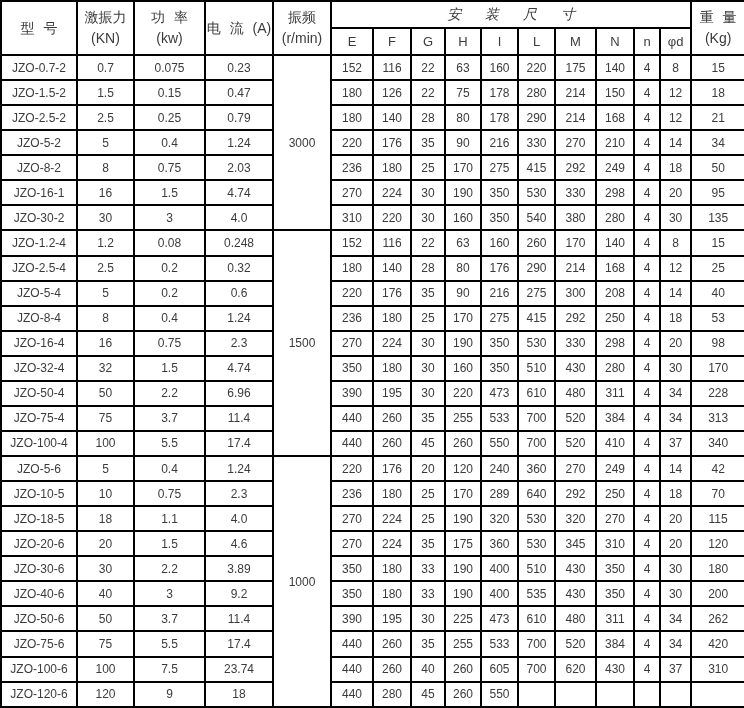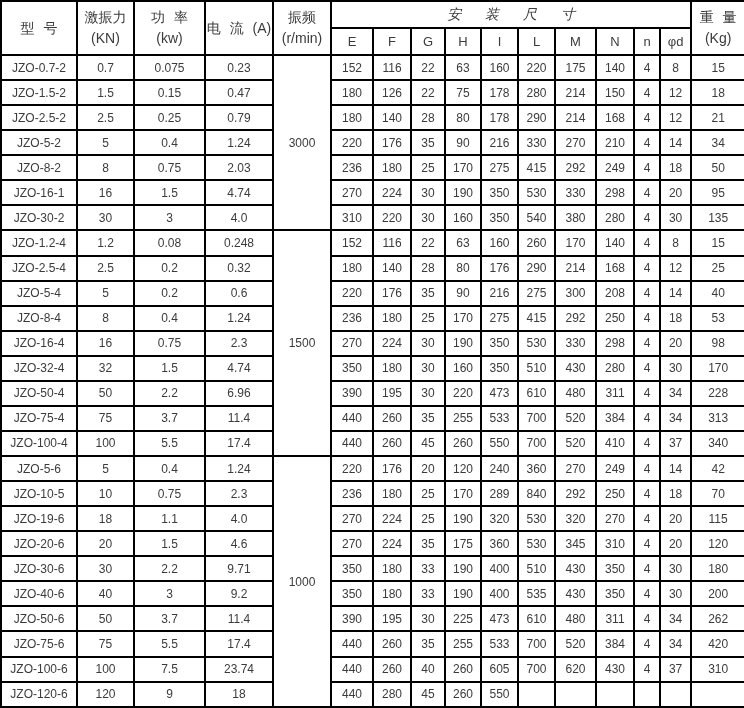--- a/index.html
+++ b/index.html
@@ -400,29 +400,29 @@
         <tr>
           <td>JZO-10-5</td>
           <td>10</td>
           <td>0.75</td>
           <td>2.3</td>
           <td>236</td>
           <td>180</td>
           <td>25</td>
           <td>170</td>
           <td>289</td>
-          <td>840</td>
+          <td>640</td>
           <td>292</td>
           <td>250</td>
           <td>4</td>
           <td>18</td>
           <td>70</td>
         </tr>
         <tr>
-          <td>JZO-19-6</td>
+          <td>JZO-18-5</td>
           <td>18</td>
           <td>1.1</td>
           <td>4.0</td>
           <td>270</td>
           <td>224</td>
           <td>25</td>
           <td>190</td>
           <td>320</td>
           <td>530</td>
           <td>320</td>
@@ -445,21 +445,21 @@
           <td>345</td>
           <td>310</td>
           <td>4</td>
           <td>20</td>
           <td>120</td>
         </tr>
         <tr>
           <td>JZO-30-6</td>
           <td>30</td>
           <td>2.2</td>
-          <td>9.71</td>
+          <td>3.89</td>
           <td>350</td>
           <td>180</td>
           <td>33</td>
           <td>190</td>
           <td>400</td>
           <td>510</td>
           <td>430</td>
           <td>350</td>
           <td>4</td>
           <td>30</td>

